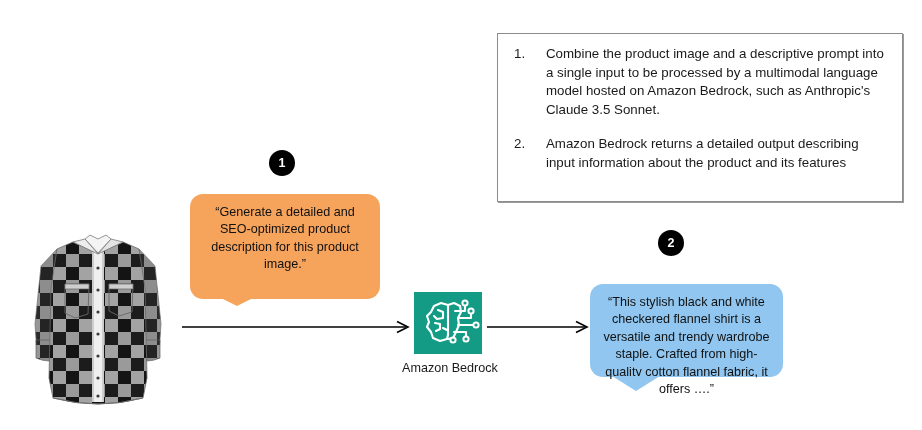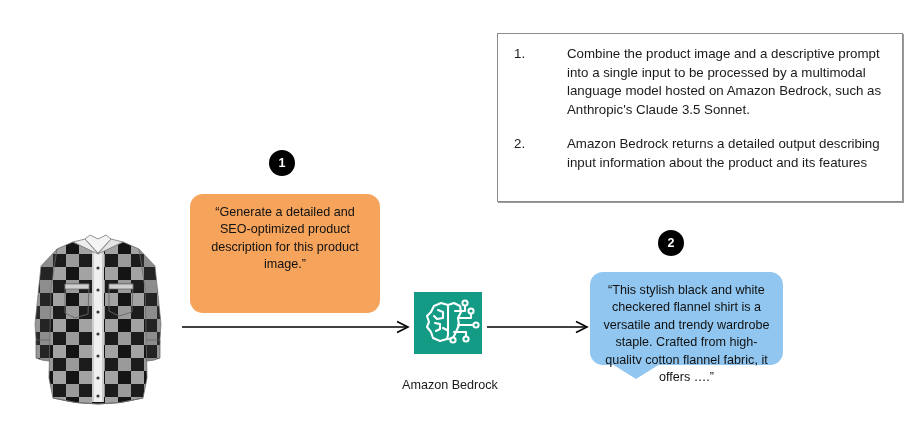--- a/index.html
+++ b/index.html
@@ -42,21 +42,20 @@
     font-size: 13.3px;
     line-height: 18.5px;
     margin-bottom: 16px;
   }
   .notes-num {
     width: 32px;
     flex: 0 0 32px;
   }
   .notes-text {
     flex: 1 1 auto;
-    margin-left: 21px;
   }
 
   
   .shirt-wrap {
     position: absolute;
     left: 27px;
     top: 228px;
     width: 142px;
     height: 190px;
   }
@@ -77,21 +76,21 @@
     text-align: center;
   }
   .bedrock-sq {
     width: 68px;
     height: 62px;
     background: #139b86;
     display: block;
   }
   .bedrock-sq svg { display: block; margin: 0 auto; }
   .bedrock-label {
-    margin-top: 24px;
+    margin-top: 7px;
     font-size: 12.6px;
     line-height: 15px;
     color: #1a1a1a;
     white-space: nowrap;
     position: relative;
     left: -12px;
     width: 92px;
     text-align: center;
   }
 
@@ -116,34 +115,34 @@
   .bubble-tail {
     position: absolute;
     width: 0;
     height: 0;
   }
 
   .bubble-prompt {
     left: 190px;
     top: 194px;
     width: 190px;
-    height: 119px;
+    height: 105px;
   }
   .bubble-prompt .bubble-body { background: #f6a35c; }
   .bubble-prompt .bubble-tail {
     left: 23px;
     top: 100px;
     border-left: 24px solid transparent;
     border-right: 24px solid transparent;
     border-top: 12px solid #f6a35c;
   }
 
   .bubble-response {
     left: 590px;
-    top: 272px;
+    top: 284px;
     width: 193px;
     height: 93px;
   }
   .bubble-response .bubble-body { background: #90c6ef; }
   .bubble-response .bubble-tail {
     left: 22px;
     top: 92px;
     border-left: 24px solid transparent;
     border-right: 24px solid transparent;
     border-top: 15px solid #90c6ef;

